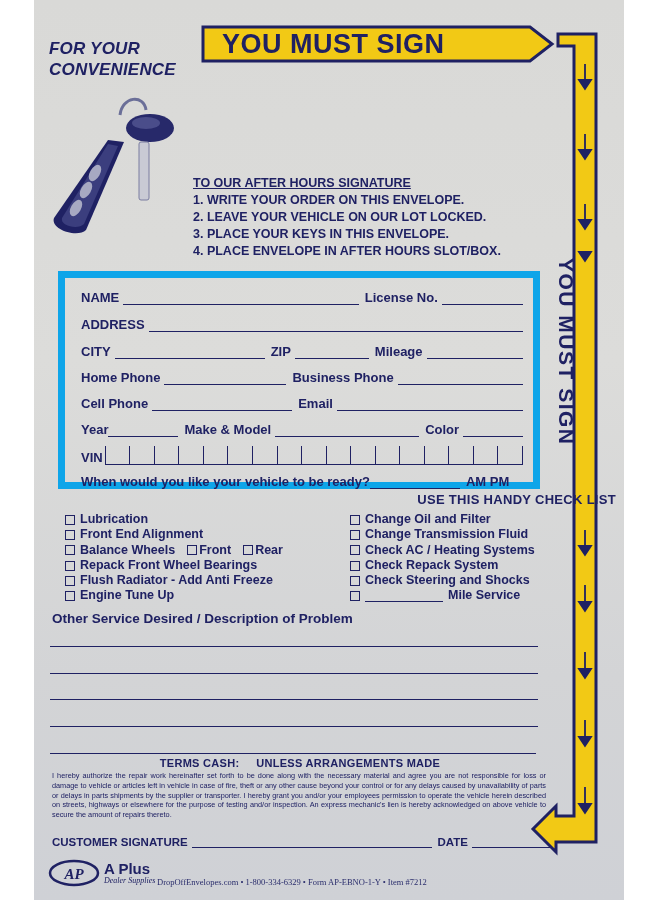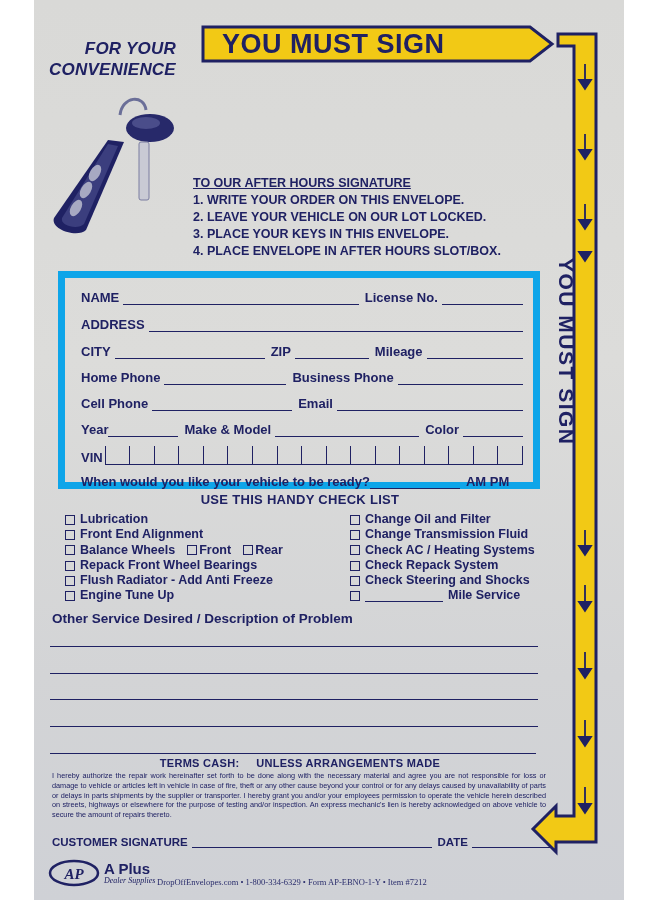--- a/index.html
+++ b/index.html
@@ -4,21 +4,21 @@
   <style>
     html, body { margin: 0; padding: 0; background: #ffffff; }
     body { width: 660px; height: 900px; position: relative; overflow: hidden;
            font-family: "Liberation Sans", sans-serif; color: #1f2163; }
     .paper { position: absolute; left: 34px; top: 0; width: 590px; height: 900px;
              background: linear-gradient(180deg, #d9d9d7 0%, #dcdcda 40%, #d3d4d6 75%, #cfd1d6 100%); }
     .abs { position: absolute; }
     .navy { color: #1f2163; }
 
     
-    .conv { left: 49px; top: 38px; font-size: 17px; font-style: italic; font-weight: bold; line-height: 21px; letter-spacing: 0.2px; text-align: right; }
+    .conv { left: 49px; top: 38px; font-size: 17px; font-style: italic; font-weight: bold; line-height: 21px; letter-spacing: 0.2px; }
 
     
     .banner-svg { left: 200px; top: 24px; }
     .banner-text { left: 222px; top: 29px; font-size: 27px; font-weight: bold; letter-spacing: 0.5px; color: #1f2163; }
 
     
     .strip-svg { left: 520px; top: 30px; }
     .strip-text { left: 578px; top: 258px; transform-origin: 0 0; transform: rotate(90deg);
                   font-size: 21px; font-weight: bold; letter-spacing: 1.5px; white-space: nowrap; color: #1f2163; }
 
@@ -33,21 +33,21 @@
     .formbox { left: 58px; top: 271px; width: 482px; height: 218px; border: 7px solid #0ea5e9; box-sizing: border-box; }
     .frow { position: absolute; left: 16px; right: 10px; display: flex; align-items: flex-end; font-size: 13px; font-weight: bold; white-space: nowrap; }
     .lbl { padding-right: 4px; }
     .line { border-bottom: 1.5px solid #1f2163; height: 12px; margin-right: 6px; }
     .flex1 { flex: 1; }
     .vin-boxes { display: flex; height: 18px; border-bottom: 1.5px solid #1f2163; flex: 1; margin-left: 2px; }
     .vin-box { flex: 1; border-left: 1.5px solid #1f2163; }
     .vin-box:last-child { border-right: 1.5px solid #1f2163; }
 
     
-    .chk-title { left: 0; width: 600px; top: 492px; text-align: center; font-size: 13px; font-weight: bold; letter-spacing: 0.3px; }
+    .chk-title { left: 0; width: 600px; top: 492px; text-align: right; font-size: 13px; font-weight: bold; letter-spacing: 0.3px; padding-left: 16px; }
     .chk-col { font-size: 12.5px; font-weight: bold; line-height: 15.3px; }
     .chk-item { display: flex; align-items: center; white-space: nowrap; }
     .box { display: inline-block; width: 8px; height: 8px; border: 1px solid #1f2163; margin-right: 5px; flex: none; }
     .sub { margin-left: 12px; display: inline-flex; align-items: center; text-align: center; }
     .blank { display: inline-block; width: 78px; border-bottom: 1.5px solid #1f2163; height: 10px; margin-right: 5px; }
 
     .other { left: 52px; top: 611px; font-size: 13.5px; font-weight: bold; }
     .rule { position: absolute; left: 50px; width: 488px; height: 0; border-top: 1.5px solid #1f2163; }
 
     .terms-title { left: 0; width: 600px; top: 757px; text-align: center; font-size: 11px; font-weight: bold; letter-spacing: 0.3px; }

